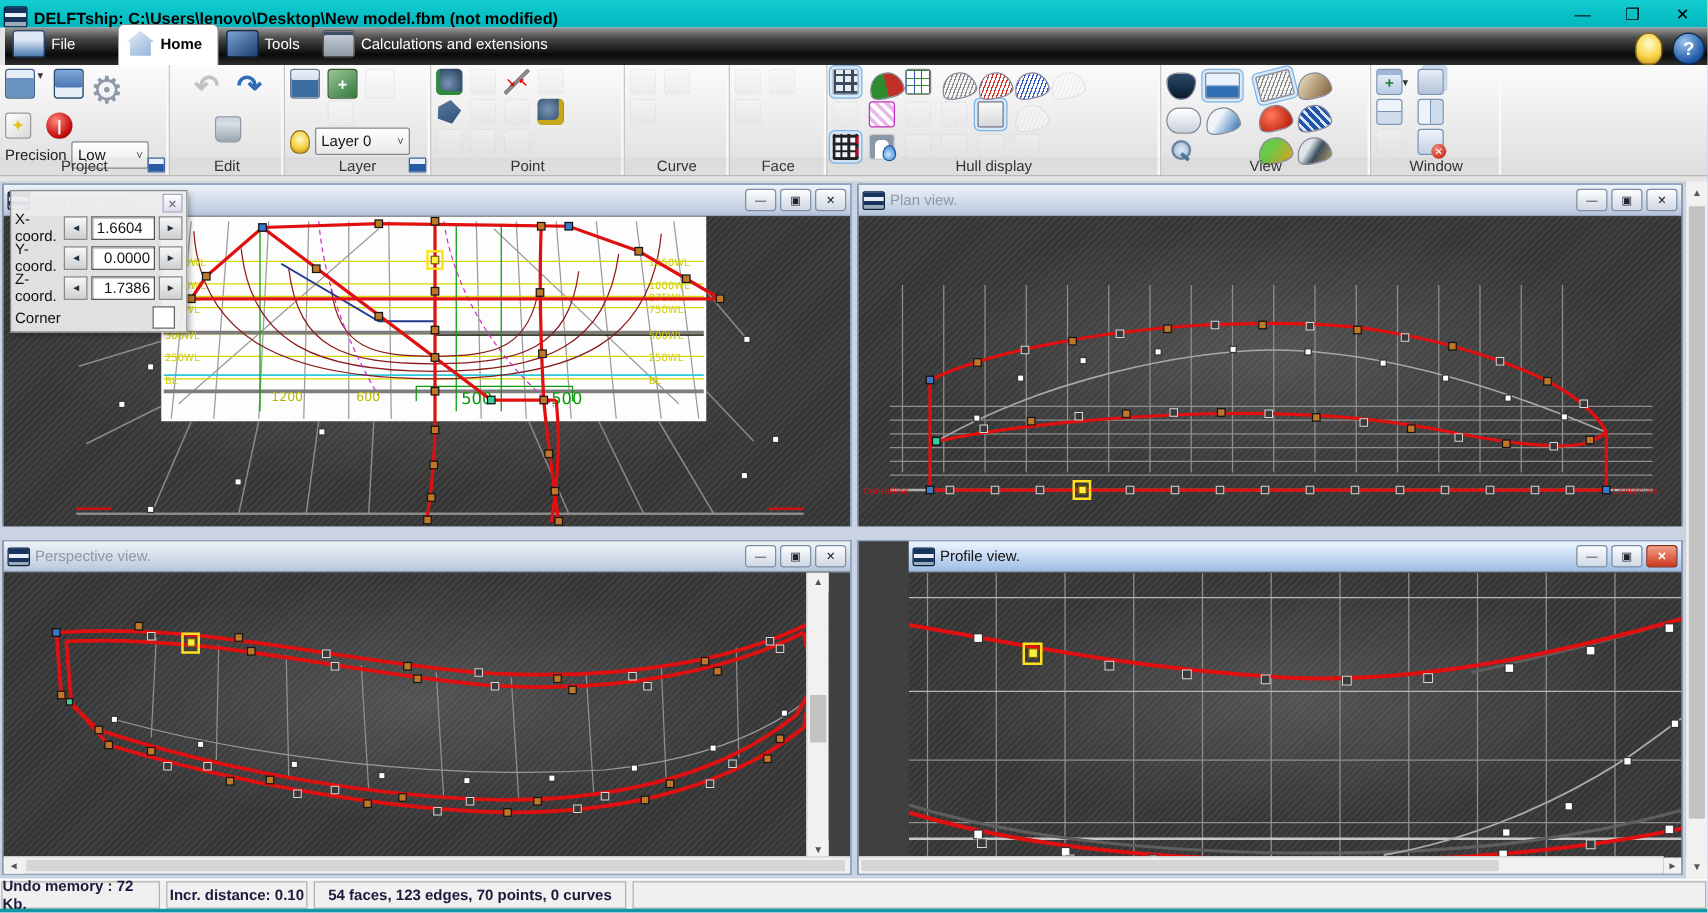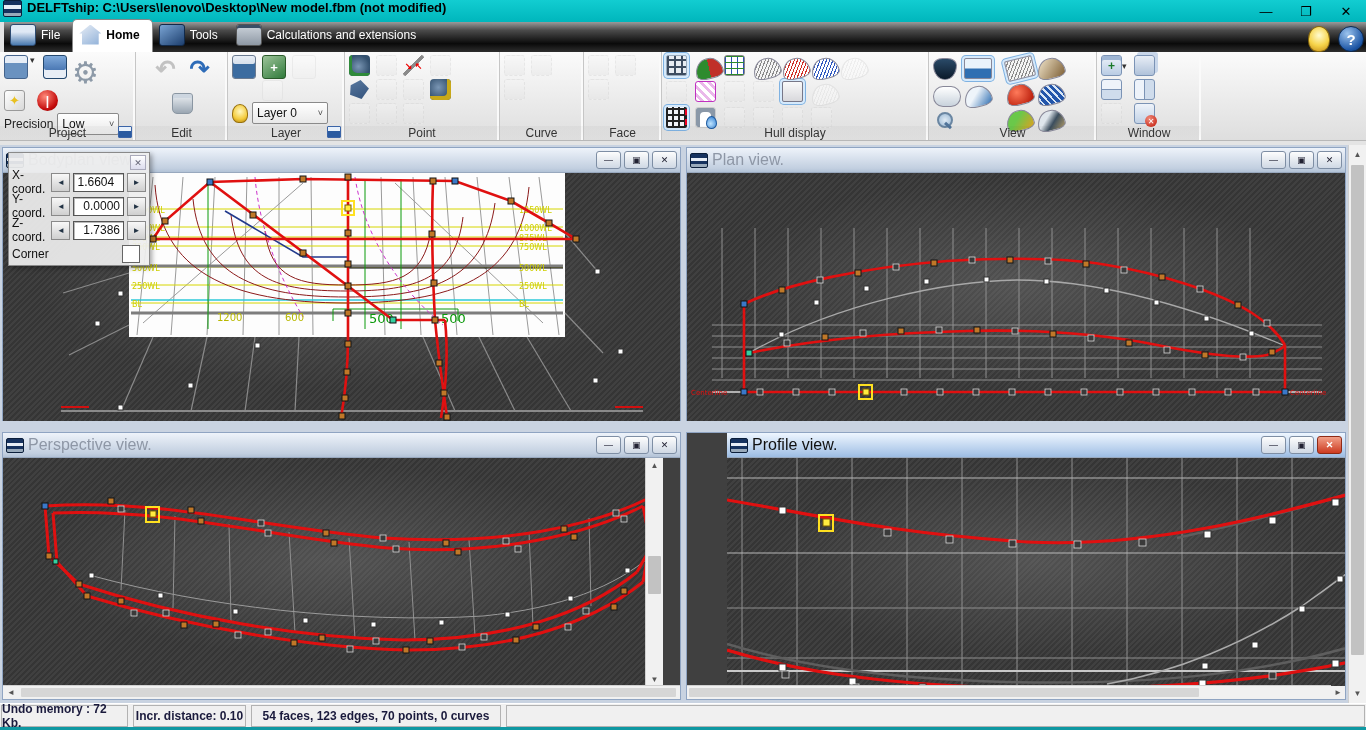--- a/index.html
+++ b/index.html
@@ -1,27 +1,27 @@
 <!DOCTYPE html>
 <html><head>
 <meta charset="utf-8">
 <style>
   html,body{margin:0;padding:0;}
   body{width:1366px;height:730px;overflow:hidden;font-family:"Liberation Sans",sans-serif;background:#ccd6e4;-webkit-font-smoothing:antialiased;}
   .app{position:relative;width:1366px;height:730px;background:#e4e4e4;}
   
-  .titlebar{position:absolute;left:0;top:0;width:100%;height:22px;background:linear-gradient(#12cdd1,#00b6bc);display:flex;align-items:flex-start;color:#000;}
+  .titlebar{position:absolute;left:0;top:0;width:100%;height:22px;background:linear-gradient(#12cdd1,#00b6bc);display:flex;align-items:flex-end;color:#000;}
   .applogo{width:17px;height:15px;margin:0 5px 0 3px;background:linear-gradient(#16325f 30%,#e8eef6 30% 52%,#16325f 52% 78%,#9ab 78%);border:1px solid #0b1e3a;border-radius:2px;}
   .titletext{font-size:13px;font-weight:bold;}
   .wctrl{margin-left:auto;display:flex;align-items:center;height:100%;}
   .wbtn{width:40px;height:100%;display:flex;align-items:center;justify-content:center;font-size:13px;color:#000;cursor:pointer;}
   
   .tabbar{position:absolute;left:4px;top:22px;width:100%;height:30px;background:linear-gradient(180deg,#9a9a9a 0%,#4a4a4a 28%,#0a0a0a 72%,#2e2e2e 100%);display:flex;align-items:flex-end;}
   .tab{display:flex;align-items:center;gap:5px;color:#fff;font-size:12px;padding:0 12px 4px 6px;height:26px;}
-  .tab.active{background:#fff;color:#000;border-radius:5px 5px 0 0;border:1px solid #888;border-bottom:none;height:27px;font-weight:bold;padding-top:1px;}
+  .tab.active{background:#fff;color:#000;border-radius:5px 5px 0 0;border:1px solid #888;border-bottom:none;height:27px;font-weight:bold;padding-top:1px;margin-left:22px;}
   .tabico{width:24px;height:20px;border-radius:3px;}
   .ti-file{background:linear-gradient(#dfe9f5 35%,#4a7ab0);border:1px solid #2c4a70;}
   .ti-home{width:22px;height:20px;background:linear-gradient(145deg,#e8eef6,#8fb0d8);clip-path:polygon(50% 0,100% 45%,88% 45%,88% 100%,12% 100%,12% 45%,0 45%);border:none;}
   .ti-tools{background:linear-gradient(145deg,#7aa4d4,#1d3f6e);border:1px solid #122a4a;}
   .ti-calc{background:linear-gradient(#cdd4dc,#8e98a4);border:1px solid #555;box-shadow:inset 0 3px 0 #3a4e66;}
   .tabright{margin-left:auto;display:flex;align-items:center;gap:8px;padding-right:6px;}
   .bulb{width:20px;height:24px;background:radial-gradient(circle at 50% 35%,#fffbd0,#f6d44a 55%,#c89018);border-radius:50% 50% 42% 42%;border:1px solid #8a6a10;}
   .helpball{width:24px;height:24px;border-radius:50%;background:radial-gradient(circle at 35% 28%,#9cc4ee,#1c55a4 70%,#0d3468);color:#fff;font-weight:bold;font-size:15px;display:flex;align-items:center;justify-content:center;border:1px solid #0a2a55;}
   
   .ribbon{position:absolute;left:0;top:52px;width:100%;height:88px;background:linear-gradient(#fbfbfb,#ebebeb 55%,#dedede);display:flex;border-bottom:1px solid #b8b8b8;}
@@ -86,21 +86,21 @@
   .winx::after{content:"✕";position:absolute;right:-3px;bottom:-4px;width:12px;height:12px;border-radius:50%;background:radial-gradient(circle at 35% 30%,#f08878,#c01808);font-size:8px;display:flex;align-items:center;justify-content:center;}
   .on{box-shadow:0 0 0 2px #d6eafc,0 0 0 3px #7fb2e2;border-radius:2px;}
   .dim{opacity:.38;filter:grayscale(.8);}
   .dropdn{font-size:9px;color:#333;vertical-align:middle;}
   
   .mdi{position:absolute;left:0;top:145px;width:1366px;height:558px;background:#c9d3e1;}
   .vp{position:absolute;border:1px solid #8fa4c2;background:#404040;box-sizing:border-box;}
   .vphead{height:24px;display:flex;align-items:center;gap:4px;padding:0 3px;background:linear-gradient(#eef3fa,#c2cfe0 85%,#b2c2d6);border-bottom:1px solid #98a8be;}
   .vp.active .vphead{background:linear-gradient(#eef6ff,#aac6e8 85%,#9cbce2);}
   .vpico{width:16px;height:13px;background:linear-gradient(#16325f 30%,#e8eef6 30% 55%,#16325f 55% 80%,#9ab 80%);border:1px solid #0b1e3a;border-radius:2px;flex:none;}
-  .vptitle{font-size:16px;color:#8e97a6;}
+  .vptitle{font-size:12px;color:#8e97a6;}
   .vp.active .vptitle{color:#111;}
   .vpbtns{margin-left:auto;display:flex;gap:3px;}
   .vbtn{width:23px;height:16px;border:1px solid #7e8ea4;border-radius:3px;background:linear-gradient(#fdfdfd,#cfd8e4);font-size:9px;color:#223;display:flex;align-items:center;justify-content:center;}
   .vbtn.close-active{background:linear-gradient(#f2a088,#cc3a20);border-color:#8e2a16;color:#fff;font-weight:bold;}
   .vpbody{position:relative;overflow:hidden;background:
       radial-gradient(ellipse 62% 58% at 50% 45%, rgba(140,140,140,.33), rgba(0,0,0,0) 72%),
       repeating-linear-gradient(135deg,#404040 0 2px,#353535 2px 4px);}
   svg{display:block;}
   svg text{font-family:"DejaVu Sans",sans-serif;}
   .cp{fill:#c07828;stroke:#151515;stroke-width:1;}

